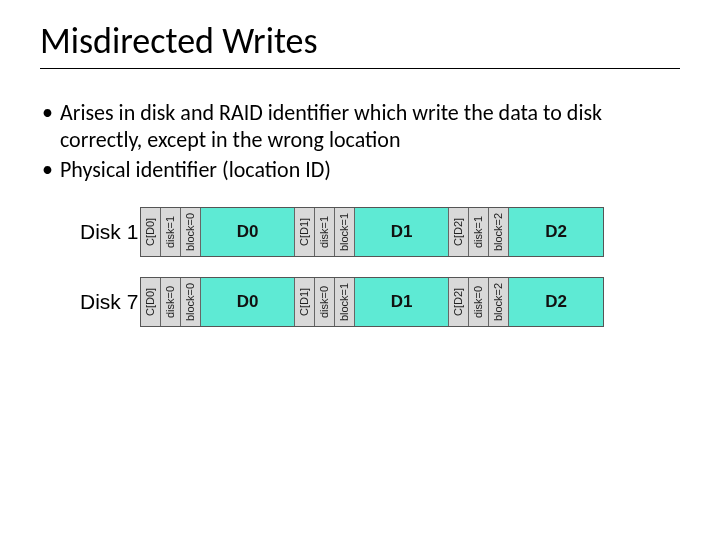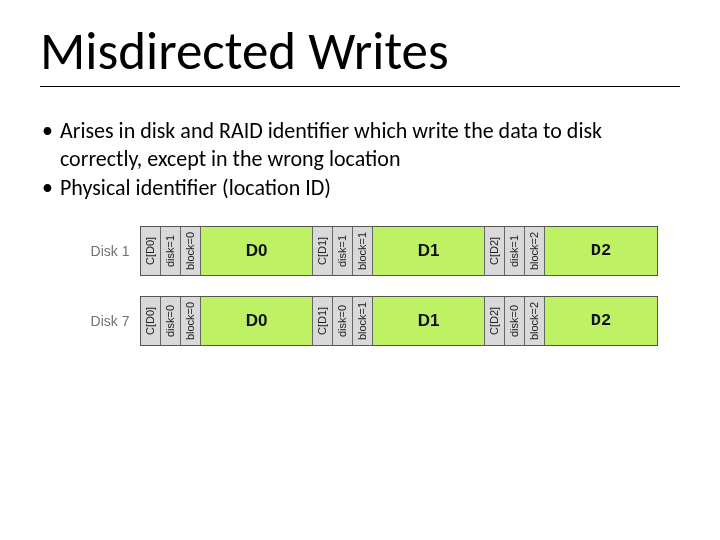--- a/index.html
+++ b/index.html
@@ -12,21 +12,21 @@
     color: #000;
     box-sizing: border-box;
   }
   .slide {
     width: 720px;
     height: 540px;
     padding: 22px 40px 0 40px;
     box-sizing: border-box;
   }
   .title {
-    font-size: 53px;
+    font-size: 36px;
     line-height: 1.1;
     font-weight: 400;
     border-bottom: 1.5px solid #000;
     padding-bottom: 6px;
     margin-bottom: 30px;
   }
   .bullets {
     font-size: 22px;
     line-height: 1.25;
     margin-left: 2px;
@@ -48,51 +48,51 @@
     font-family: Arial, Helvetica, sans-serif;
   }
   .diskrow {
     display: flex;
     align-items: center;
     margin-bottom: 20px;
   }
   .disklabel {
     width: 60px;
     flex: 0 0 60px;
-    font-size: 14px;
-    text-align: center;
-    color: #737373;
+    font-size: 21px;
+    text-align: left;
+    color: #000000;
   }
   .strip {
     display: flex;
     height: 50px;
     border: 1px solid #555;
     box-sizing: border-box;
   }
   .col {
     border-right: 1px solid #666;
     box-sizing: border-box;
     display: flex;
     align-items: center;
     justify-content: center;
   }
-  .col:last-child { border-right: none; font-family: Liberation Mono, monospace; }
+  .col:last-child { border-right: none; }
   .vcol {
     width: 20px;
     background: #d9d9d9;
   }
   .vtext {
     transform: rotate(-90deg);
     font-size: 11px;
     white-space: nowrap;
     color: #222;
   }
   .dcol {
-    width: 112px;
-    background: #bef264;
+    width: 94px;
+    background: #5eead4;
     font-size: 17px;
     font-weight: 700;
     color: #111;
   }
 </style>
 </head>
 <body>
 
 <div class="slide">
   <div class="title">Misdirected Writes</div>

